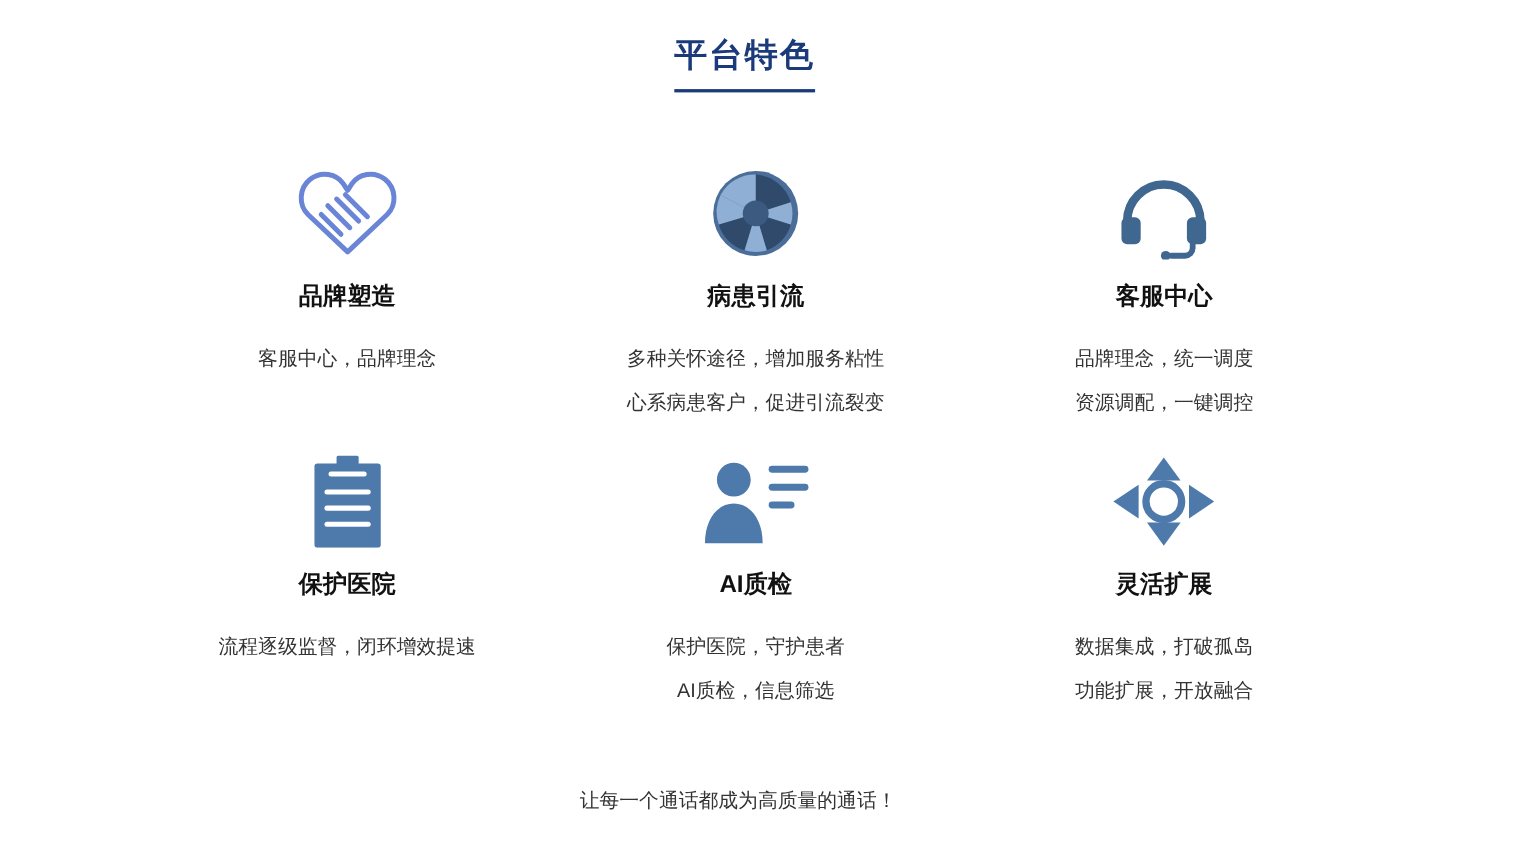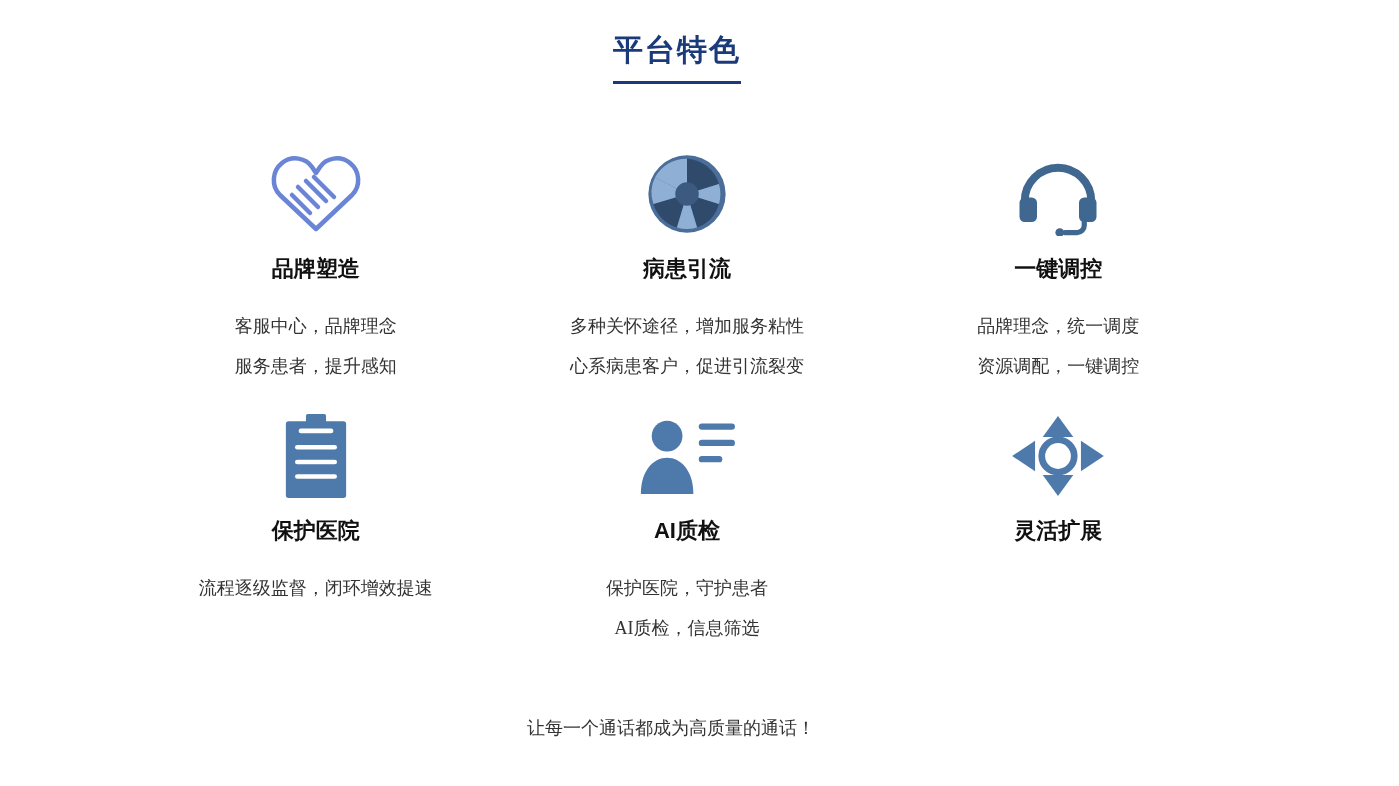--- a/index.html
+++ b/index.html
@@ -72,21 +72,20 @@
   }
 
   .feature-desc {
     margin-top: 22px;
     font-size: 18px;
     line-height: 40px;
     color: #333333;
   }
   .feature-desc div {
     white-space: nowrap;
-    font-family: Liberation Serif, serif;
   }
 
   
   .footer-note {
     position: absolute;
     left: 0;
     right: 12px;
     bottom: 46px;
     text-align: center;
     font-size: 18px;
@@ -110,21 +109,20 @@
           <path d="M48 78 L12 44 C3 35 4 20 14 12 C24 4 38 7 44 16 L48 22 L52 16 C58 7 72 4 82 12 C92 20 93 35 84 44 L48 78 Z" stroke="#6a84d6" stroke-width="4.5" stroke-linejoin="round" fill="none"></path>
           <path d="M30 36 L50 56" stroke="#6a84d6" stroke-width="4.5" stroke-linecap="round"></path>
           <path d="M38 30 L58 50" stroke="#6a84d6" stroke-width="4.5" stroke-linecap="round"></path>
           <path d="M46 26 L66 46" stroke="#6a84d6" stroke-width="4.5" stroke-linecap="round"></path>
           <path d="M24 44 L42 62" stroke="#6a84d6" stroke-width="4.5" stroke-linecap="round"></path>
         </svg>
       </div>
       <div class="feature-title">品牌塑造</div>
       <div class="feature-desc">
         <div>客服中心，品牌理念</div>
-        <div>服务患者，提升感知</div>
       </div>
     </div>
 
     <div class="feature">
       <div class="icon-box">
         <svg width="84" height="84" viewBox="0 0 100 100" xmlns="http://www.w3.org/2000/svg">
           <circle cx="50" cy="50" r="46" fill="#4a6d99"></circle>
           <g fill="#2f4a6b">
             <path d="M50 8 A42 42 0 0 1 88 38 L50 50 Z"></path>
             <path d="M88 62 A42 42 0 0 1 62 90 L50 50 Z"></path>
@@ -149,21 +147,21 @@
     <div class="feature">
       <div class="icon-box">
         <svg width="88" height="84" viewBox="0 0 100 96" xmlns="http://www.w3.org/2000/svg">
           <path d="M12 56 A38 38 0 0 1 88 56" stroke="#3f6790" stroke-width="9" fill="none" stroke-linecap="round"></path>
           <path d="M12 52 h8 a6 6 0 0 1 6 6 v16 a6 6 0 0 1 -6 6 h-8 a6 6 0 0 1 -6 -6 v-16 a6 6 0 0 1 6 -6 z" fill="#3f6790"></path>
           <path d="M88 52 h-8 a6 6 0 0 0 -6 6 v16 a6 6 0 0 0 6 6 h8 a6 6 0 0 0 6 -6 v-16 a6 6 0 0 0 -6 -6 z" fill="#3f6790"></path>
           <path d="M80 80 v4 a8 8 0 0 1 -8 8 h-14" stroke="#3f6790" stroke-width="6" fill="none" stroke-linecap="round"></path>
           <circle cx="52" cy="92" r="5" fill="#3f6790"></circle>
         </svg>
       </div>
-      <div class="feature-title">一键调控</div>
+      <div class="feature-title">客服中心</div>
       <div class="feature-desc">
         <div>品牌理念，统一调度</div>
         <div>资源调配，一键调控</div>
       </div>
     </div>
 
     <div class="feature">
       <div class="icon-box">
         <svg width="64" height="84" viewBox="0 0 70 92" xmlns="http://www.w3.org/2000/svg">
           <rect x="2" y="8" width="66" height="84" rx="3" fill="#4d79ab"></rect>
@@ -207,19 +205,23 @@
           <g fill="#4d79ab">
             <path d="M50 2 L66 24 L34 24 Z"></path>
             <path d="M50 86 L66 64 L34 64 Z"></path>
             <path d="M2 44 L26 28 L26 60 Z"></path>
             <path d="M98 44 L74 28 L74 60 Z"></path>
           </g>
           <circle cx="50" cy="44" r="17" fill="none" stroke="#4d79ab" stroke-width="7"></circle>
         </svg>
       </div>
       <div class="feature-title">灵活扩展</div>
+      <div class="feature-desc">
+        <div>数据集成，打破孤岛</div>
+        <div>功能扩展，开放融合</div>
+      </div>
     </div>
 
   </div>
 
   <div class="footer-note">让每一个通话都成为高质量的通话！</div>
 
 </div>
 
 </body></html>

